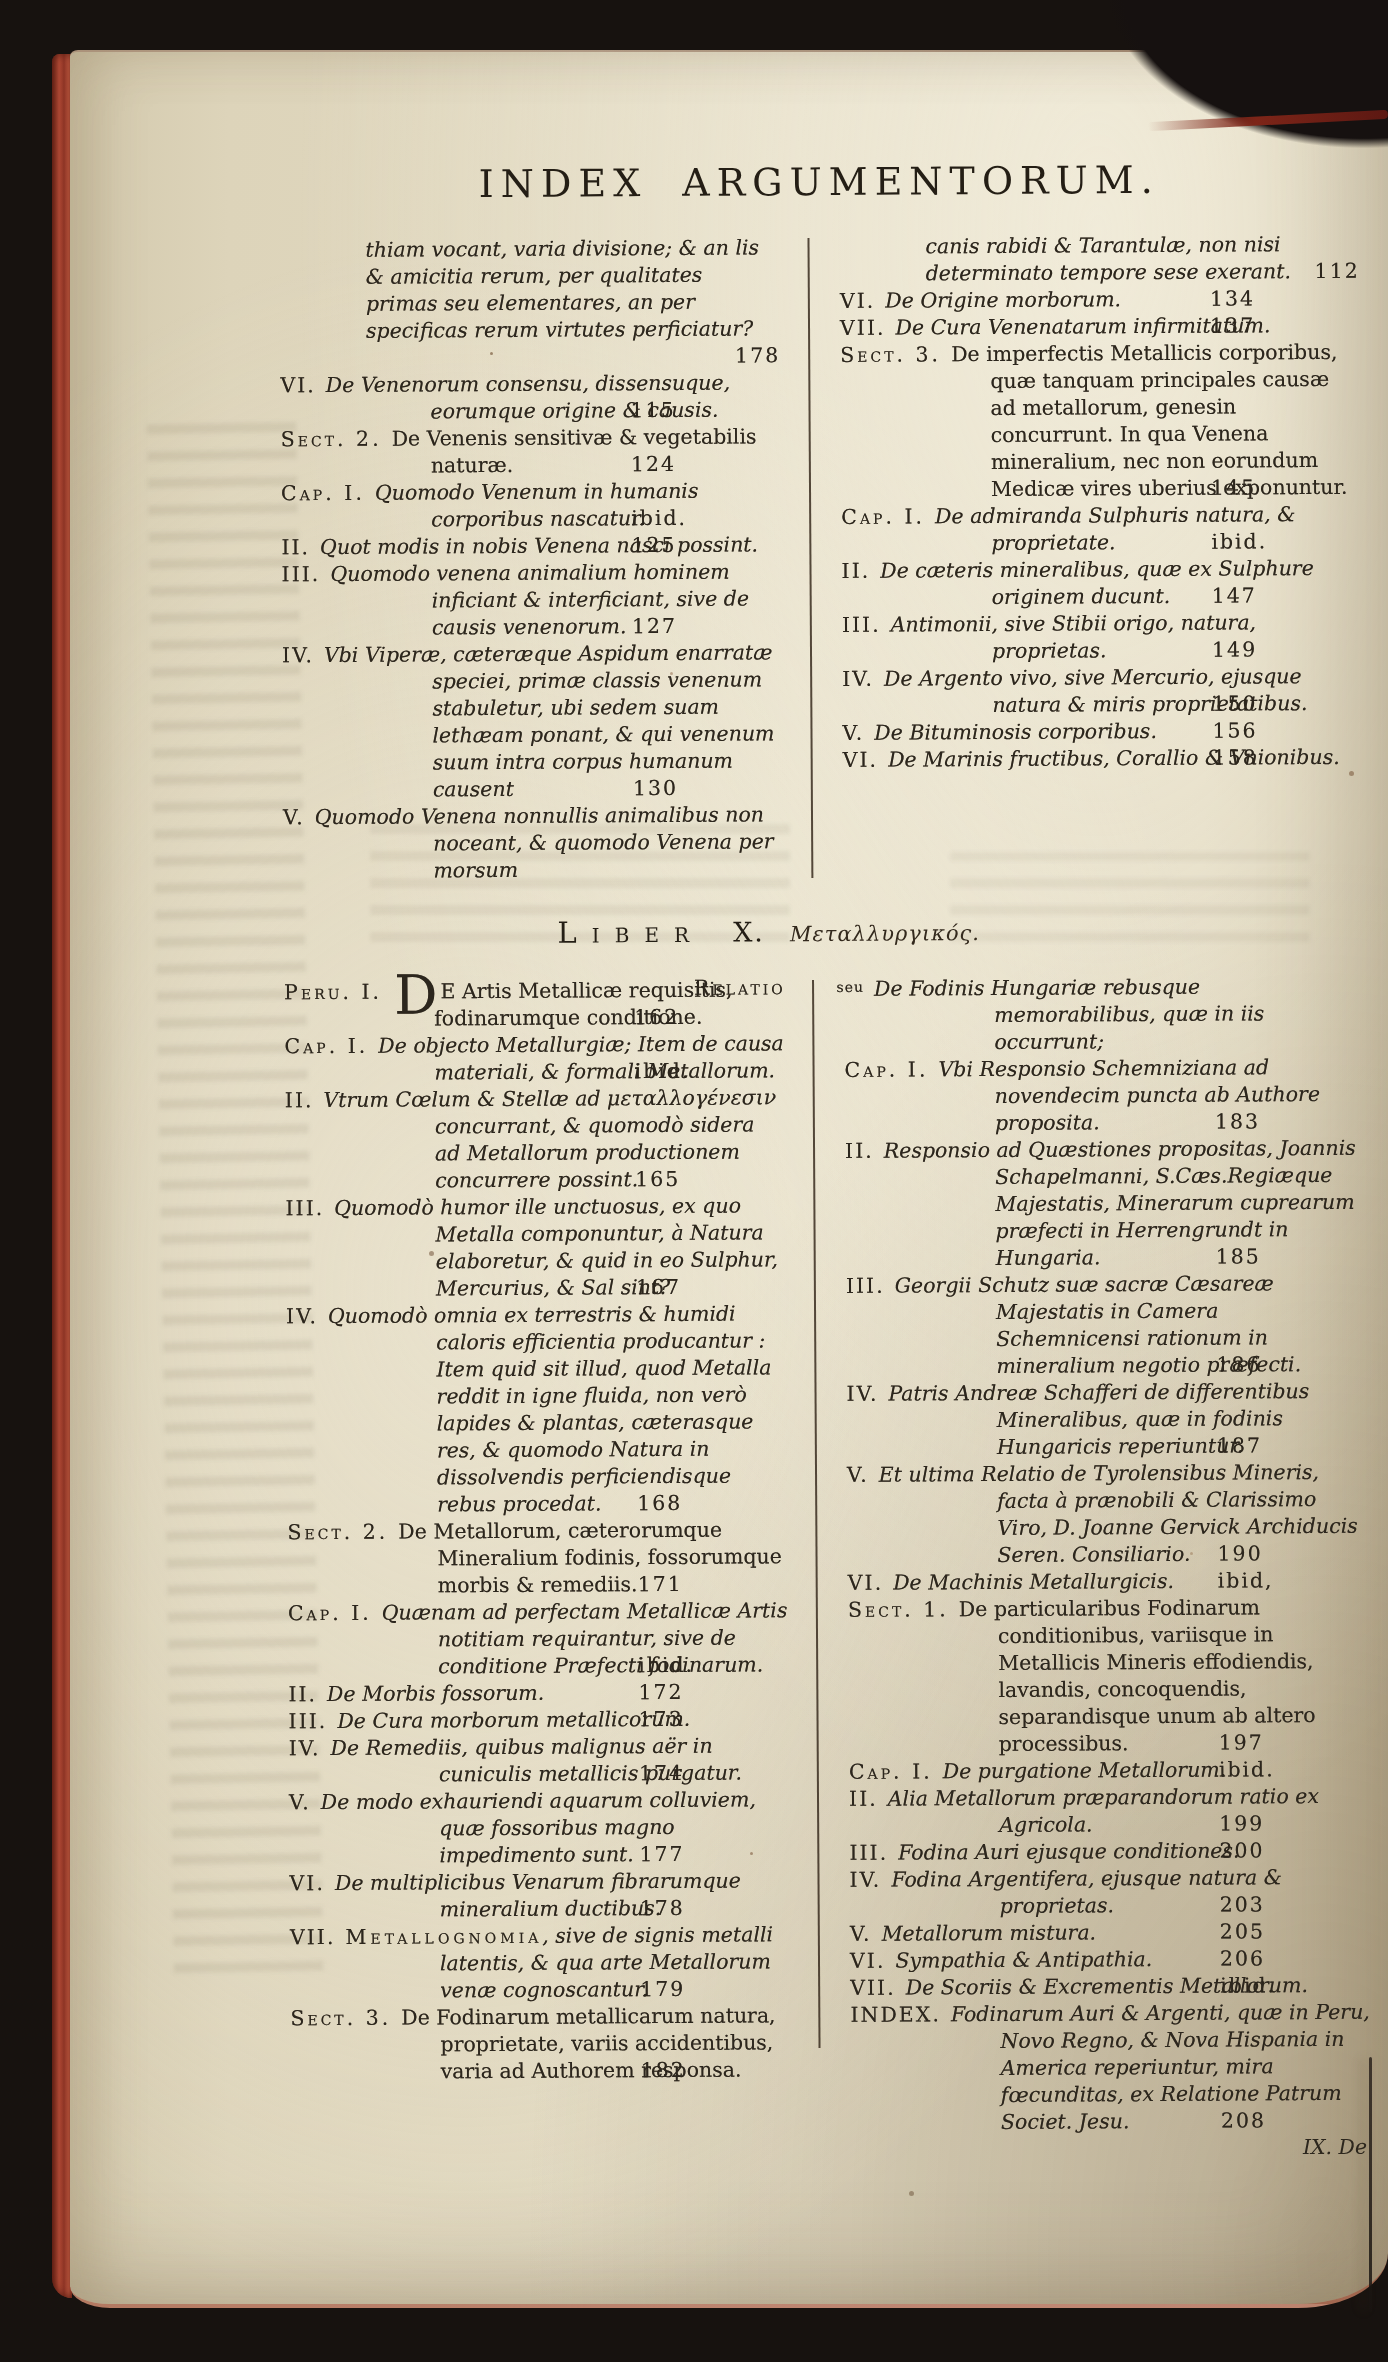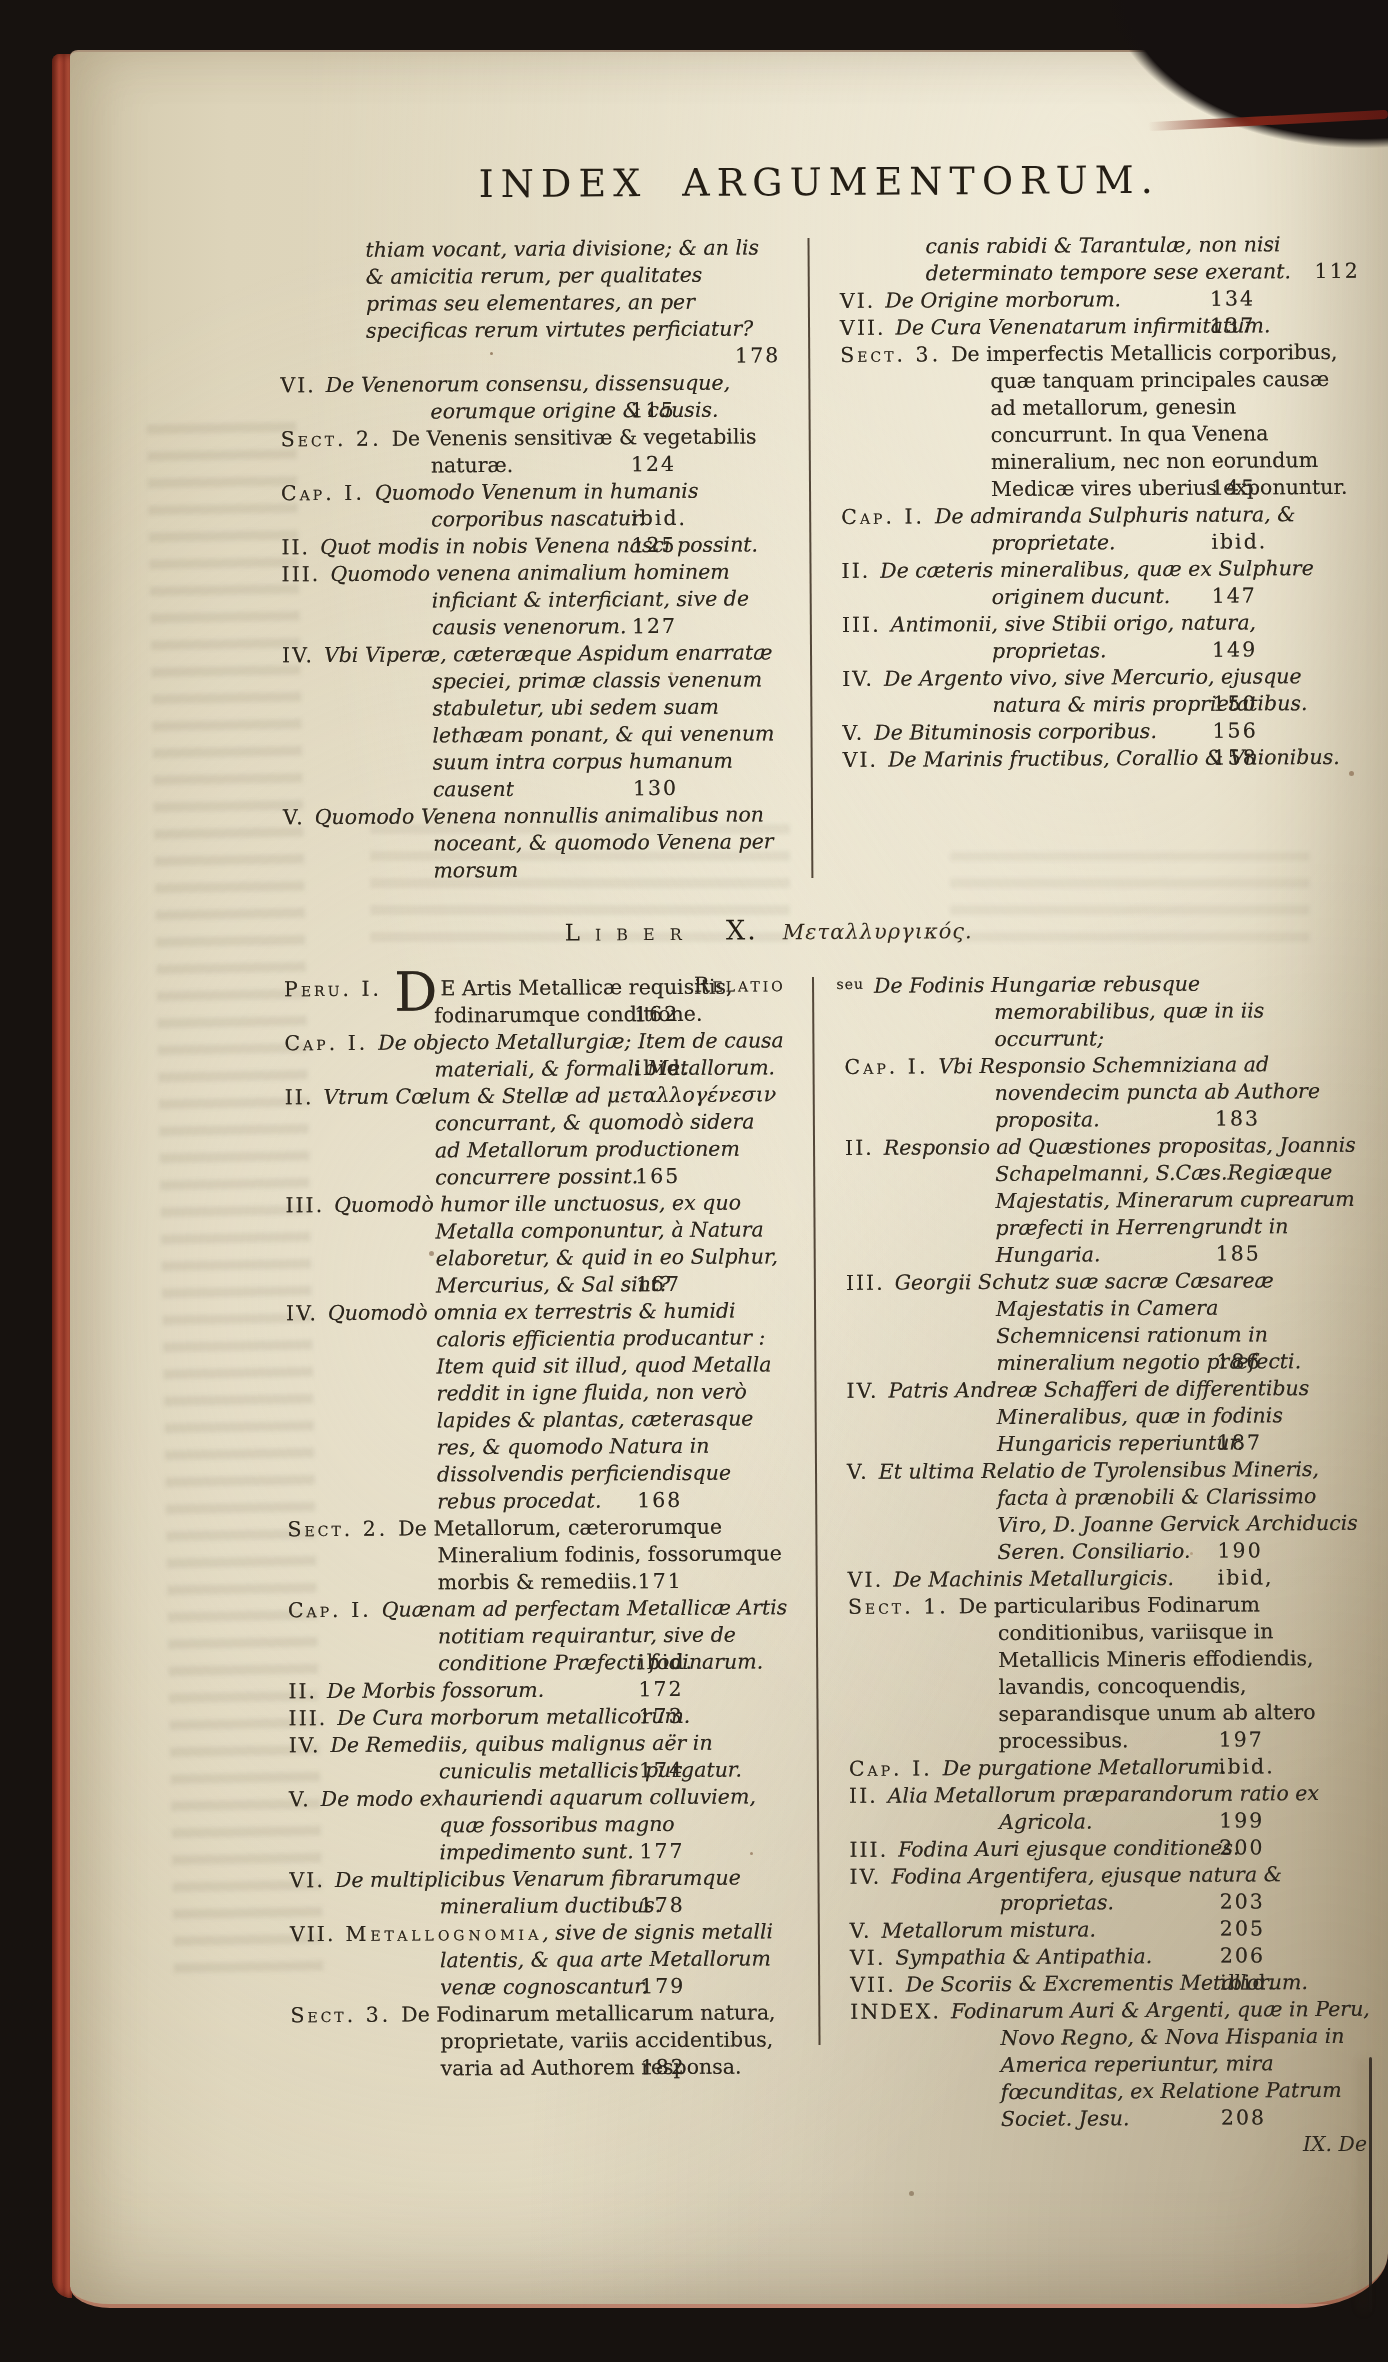--- a/index.html
+++ b/index.html
@@ -73,21 +73,21 @@
   .entry.it .txt{font-style:italic;}
   .entry .lbl{font-style:normal;letter-spacing:2px;margin-right:10px;}
   .entry .lbl.caps{font-variant:small-caps;letter-spacing:3px;}
   .entry.cont{padding-left:86px;text-indent:0;}
   .pg{float:right;font-style:normal;letter-spacing:2px;margin-left:8px;}
   .dc{font-size:54px;line-height:0;vertical-align:-15px;margin:0 3px 0 2px;font-style:normal;}
   .lead{font-variant:small-caps;letter-spacing:4px;font-style:normal;}
   .lbl.stack{display:inline-flex;vertical-align:top;line-height:22px;}
   .lbl.stack .sub{font-size:14px;padding-left:20px;font-variant:normal;letter-spacing:1px;text-align:right;}
   .heading{text-align:center;margin:32px 0 28px 0;transform:translateX(-55px);white-space:nowrap;}
-  .heading .hl{font-size:23px;font-variant:small-caps;letter-spacing:15px;color:#241e15;}
+  .heading .hl{font-size:29px;font-variant:small-caps;letter-spacing:15px;color:#241e15;}
   .heading .hx{font-size:27px;letter-spacing:2px;margin-left:24px;color:#241e15;}
   .heading .hg{font-size:21px;font-style:italic;margin-left:20px;letter-spacing:1px;color:#33291d;}
   .catchword{text-align:right;font-style:italic;font-size:20.5px;line-height:27px;padding-right:4px;}
   .speck{position:absolute;width:3px;height:3px;border-radius:50%;background:rgba(96,60,30,.55);
     box-shadow:180px 320px 0 rgba(120,70,35,.4), -60px 900px 0 1px rgba(90,55,28,.45),
       260px 1500px 0 rgba(110,70,40,.5), 420px 1840px 0 1px rgba(80,50,25,.4),
       700px 1200px 0 rgba(130,85,45,.35), 860px 420px 0 1px rgba(100,60,30,.45);}
 </style>
 </head>
 <body>

